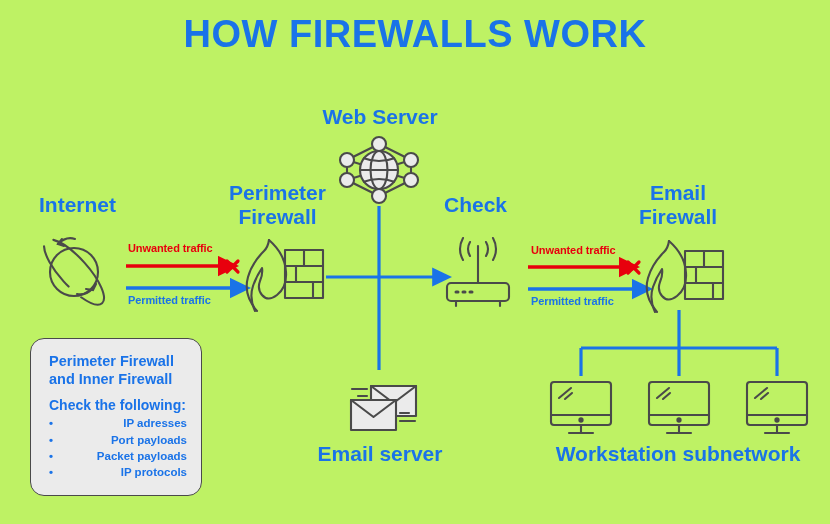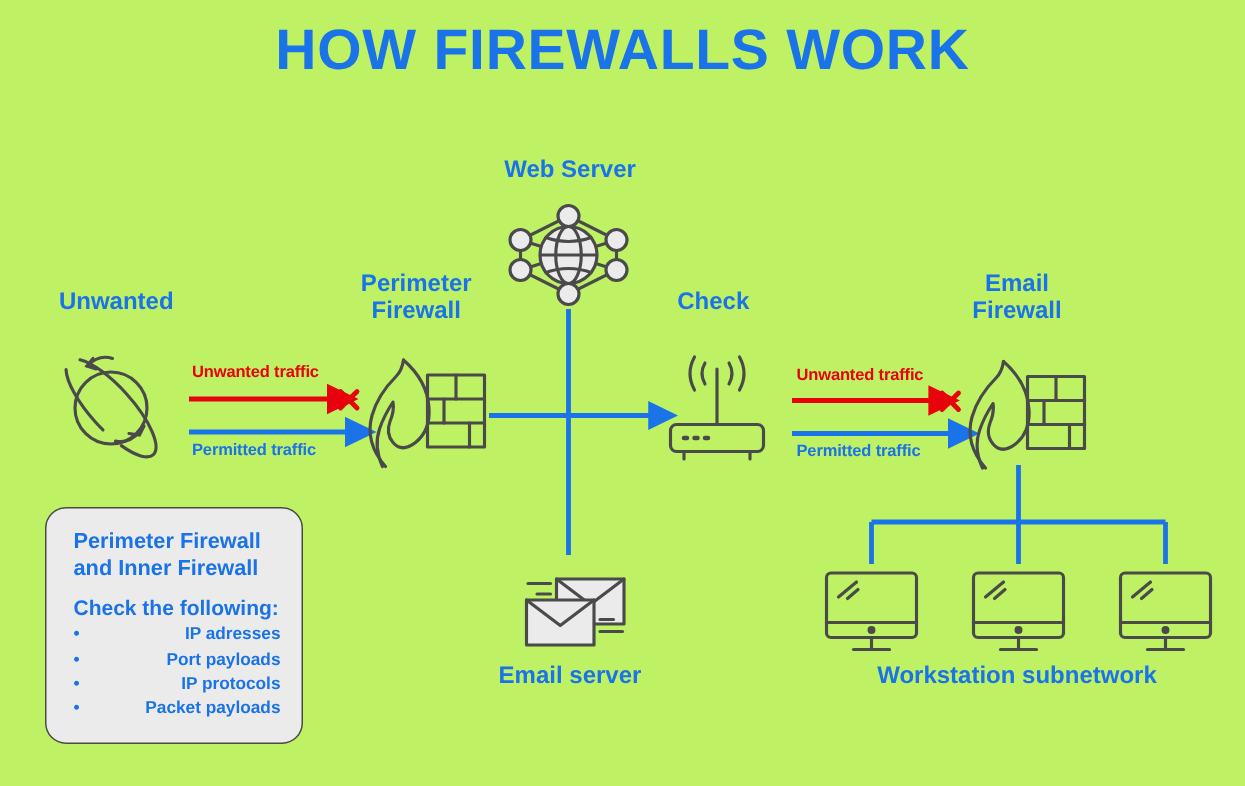--- a/index.html
+++ b/index.html
@@ -30,21 +30,21 @@
     font-weight: bold;
     letter-spacing: 0.5px;
     color: #1a73e8;
     line-height: 1.1;
   }
 
   
   .node-label {
     color: #1a73e8;
     font-weight: bold;
-    font-size: 16px;
+    font-size: 21px;
     line-height: 1.12;
     text-align: center;
     white-space: pre-line;
   }
 
   
   .traffic-label {
     font-size: 11px;
     font-weight: bold;
     letter-spacing: -0.1px;
@@ -101,21 +101,21 @@
     pointer-events: none;
   }
 </style>
 </head>
 <body>
 
 <div class="canvas">
 
   <div class="abs" id="title">HOW FIREWALLS WORK</div>
 
-  <div class="abs node-label" style="left:10px; top:193px; width:135px;">Unwanted</div>
+  <div class="abs node-label" style="left:10px; top:193px; width:135px;">Internet</div>
 
   <div class="abs node-label" style="left:205px; top:181px; width:145px;">Perimeter
 Firewall</div>
 
   <div class="abs node-label" style="left:300px; top:105px; width:160px;">Web Server</div>
 
   <div class="abs node-label" style="left:408px; top:193px; width:135px;">Check</div>
 
   <div class="abs node-label" style="left:608px; top:181px; width:140px;">Email
 Firewall</div>
@@ -129,22 +129,22 @@
 
   <div class="abs traffic-label traffic-unwanted" style="left:531px; top:244px;">Unwanted traffic</div>
   <div class="abs traffic-label traffic-permitted" style="left:531px; top:295px;">Permitted traffic</div>
 
   <div class="abs" id="info-box">
     <div id="info-box-title">Perimeter Firewall
 and Inner Firewall</div>
     <div id="info-box-subtitle">Check the following:</div>
     <div class="info-bullet">IP adresses</div>
     <div class="info-bullet">Port payloads</div>
+    <div class="info-bullet">Packet payloads</div>
     <div class="info-bullet">IP protocols</div>
-    <div class="info-bullet">Packet payloads</div>
   </div>
 
   <svg id="diagram-svg" viewBox="0 0 830 524" xmlns="http://www.w3.org/2000/svg">
     <defs>
       <marker id="arrow-blue" markerWidth="7" markerHeight="7" refX="1.2" refY="3" orient="auto">
         <path d="M0,0 L6.2,3 L0,6 Z" fill="#1a73e8"></path>
       </marker>
       <marker id="arrow-red" markerWidth="7" markerHeight="7" refX="1.2" refY="3" orient="auto">
         <path d="M0,0 L6.2,3 L0,6 Z" fill="#e8000d"></path>
       </marker>

